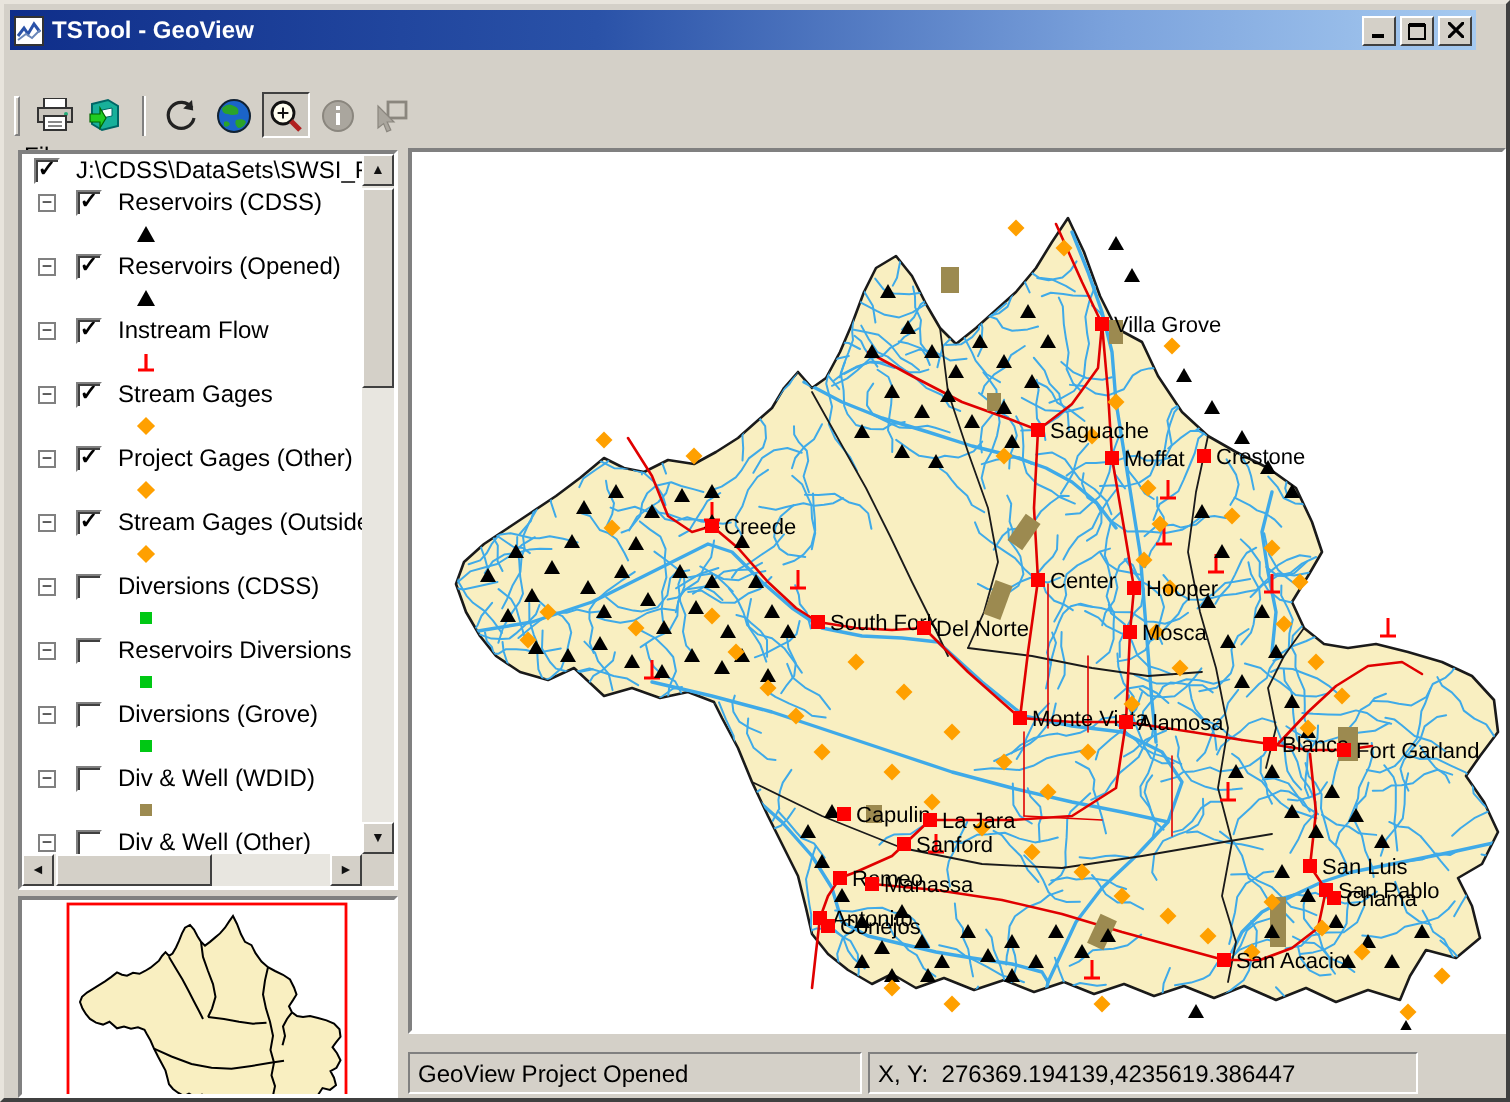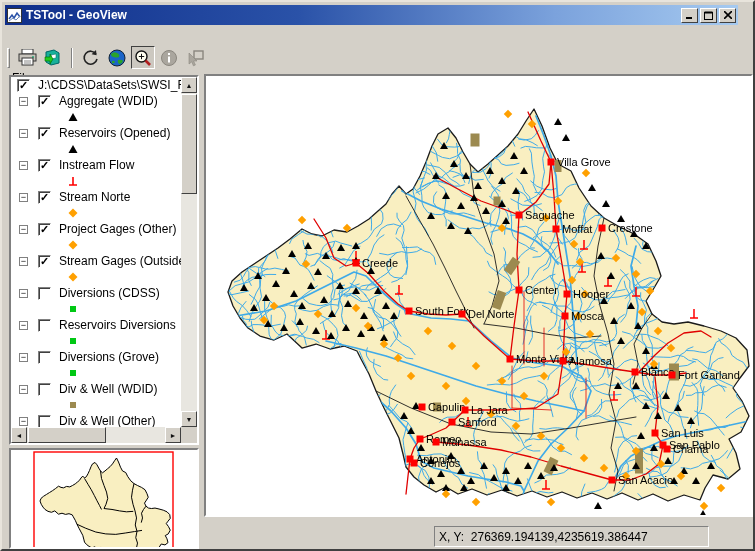--- a/index.html
+++ b/index.html
@@ -181,21 +181,21 @@
 
   <div id="legend-panel">
     <div id="tree-area">
         <div class="trow">
           <span class="cbox" style="margin-left:6px">✓</span>
           <span>J:\CDSS\DataSets\SWSI_RioG</span>
         </div>
         <div class="trow">
           <span class="expander">−</span>
           <span class="cbox">✓</span>
-          <span>Aggregate (WDID)</span>
+          <span>Reservoirs (CDSS)</span>
         </div>
         <div class="trow">
           <span class="sym"><svg width="12" height="12" viewBox="0 0 12 12">
               <path d="M6 2 L10.5 10 L1.5 10 Z" fill="#000000"></path>
             </svg></span>
         </div>
         <div class="trow">
           <span class="expander">−</span>
           <span class="cbox">✓</span>
           <span>Reservoirs (Opened)</span>
@@ -211,21 +211,21 @@
           <span>Instream Flow</span>
         </div>
         <div class="trow">
           <span class="sym"><svg width="12" height="12" viewBox="0 0 12 12">
               <path d="M2 10 H10 M6 10 V2" stroke="#FF0000" stroke-width="1.6" fill="none"></path>
             </svg></span>
         </div>
         <div class="trow">
           <span class="expander">−</span>
           <span class="cbox">✓</span>
-          <span>Stream Norte</span>
+          <span>Stream Gages</span>
         </div>
         <div class="trow">
           <span class="sym"><svg width="12" height="12" viewBox="0 0 12 12">
               <rect x="2.8" y="2.8" width="6.4" height="6.4" fill="#FFA000" transform="rotate(45 6 6)"></rect>
             </svg></span>
         </div>
         <div class="trow">
           <span class="expander">−</span>
           <span class="cbox">✓</span>
           <span>Project Gages (Other)</span>
@@ -908,15 +908,16 @@
         <text x="455" y="361" class="maplabel">San Luis</text>
         <rect x="453.5" y="365.5" width="7" height="7" fill="#FF0000"></rect>
         <text x="463" y="373" class="maplabel">San Pablo</text>
         <rect x="457.5" y="369.5" width="7" height="7" fill="#FF0000"></rect>
         <text x="467" y="377" class="maplabel">Chama</text>
         <rect x="402.5" y="400.5" width="7" height="7" fill="#FF0000"></rect>
         <text x="412" y="408" class="maplabel">San Acacio</text>
       </svg>
   </div>
 
+  <div id="status-msg" class="status-field"><span>GeoView Project Opened</span></div>
   <div id="status-xy" class="status-field"><span>X, Y:  276369.194139,4235619.386447</span></div>
 
 </div>
 
 </body></html>

